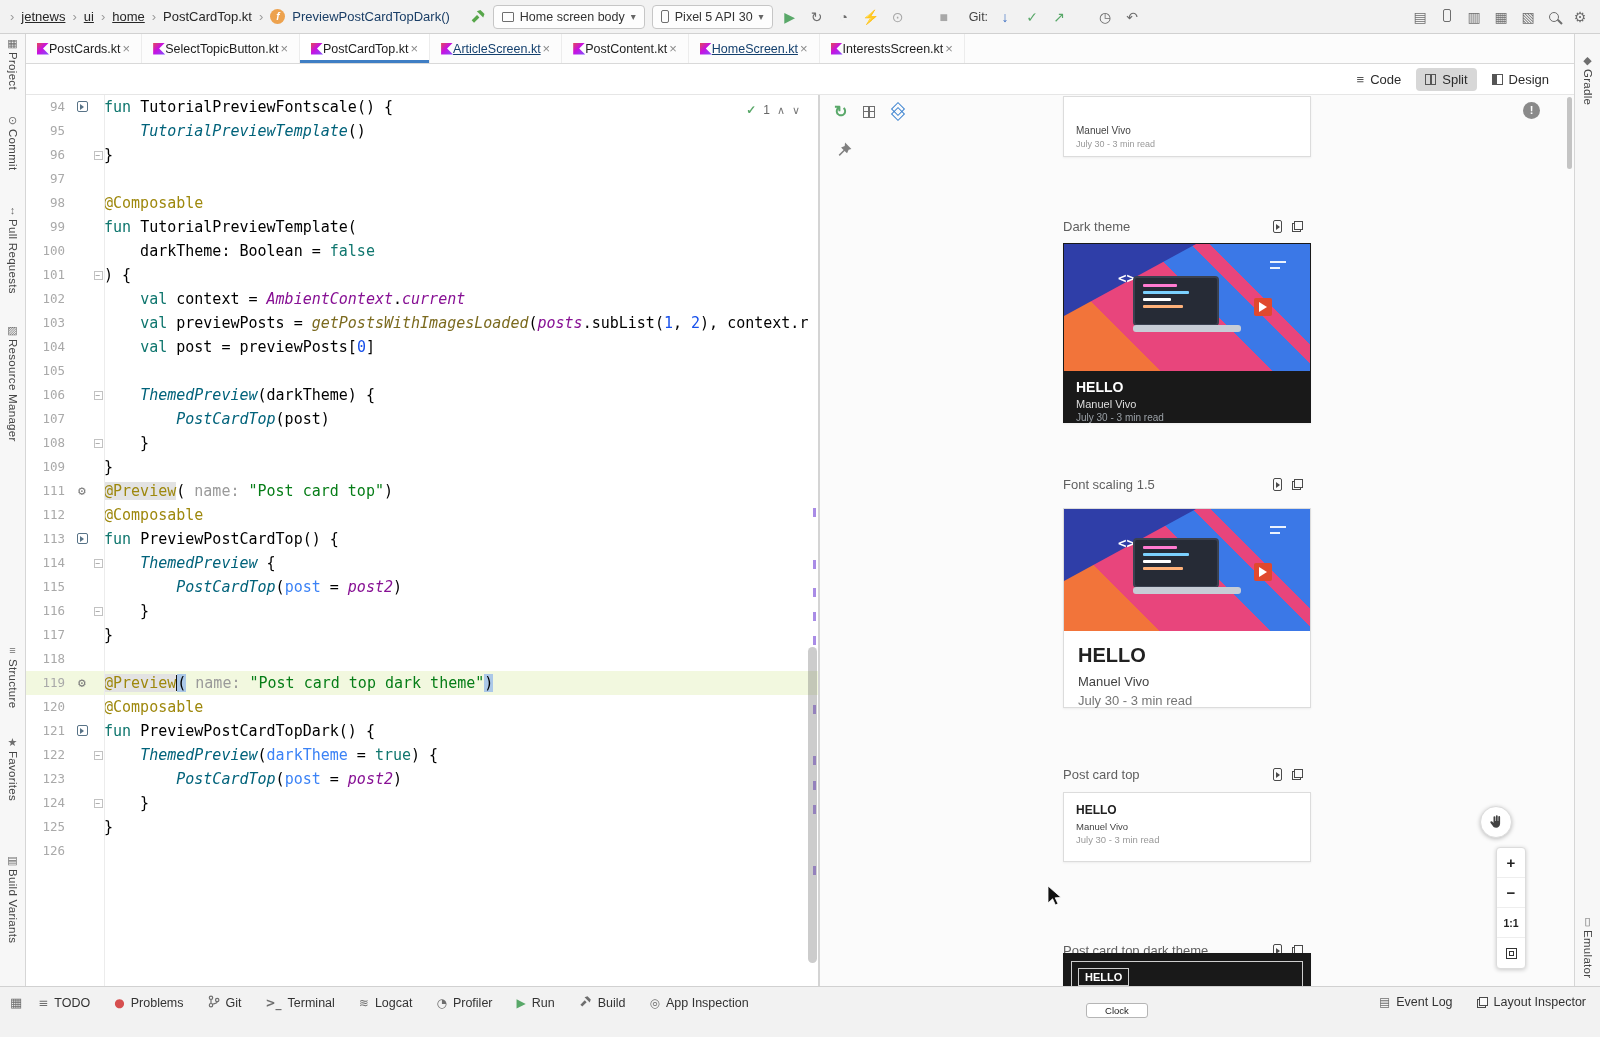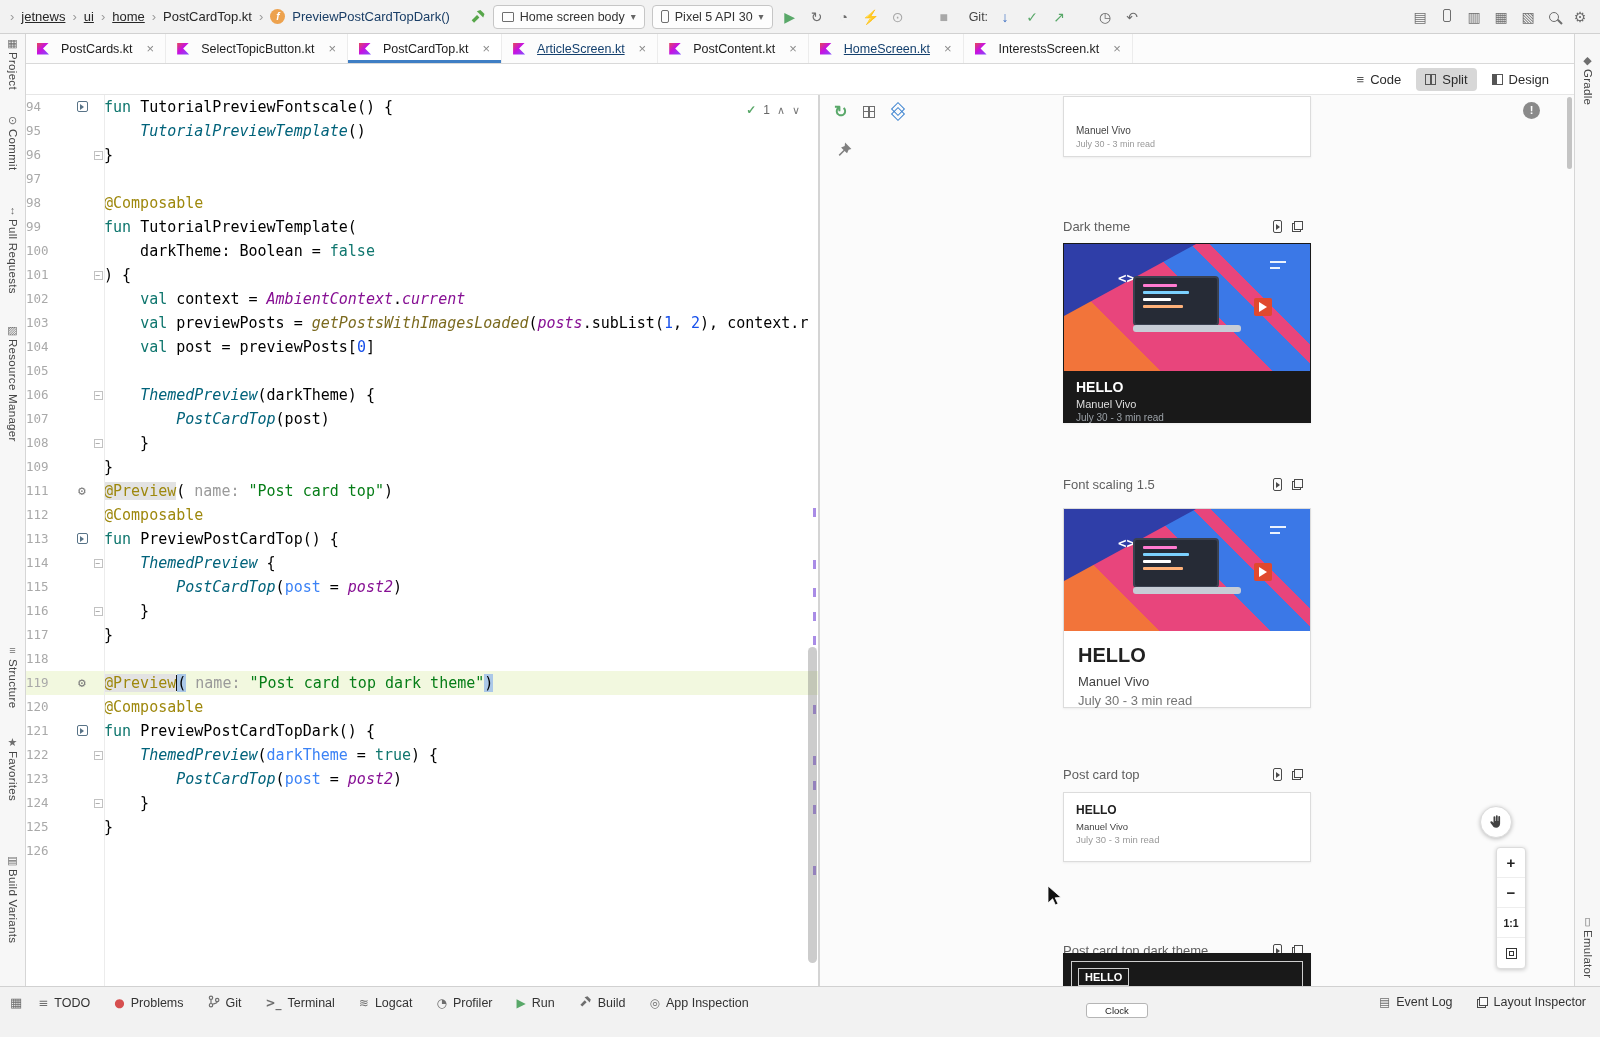--- a/index.html
+++ b/index.html
@@ -31,42 +31,42 @@
 
 .strip{position:absolute;top:34px;bottom:51px;width:26px;background:#f7f7f7;z-index:25}
 .strip-left{left:0;border-right:1px solid #d6d6d6}
 .strip-right{right:0;border-left:1px solid #d6d6d6}
 .stool{position:absolute;left:0;width:100%;display:flex;flex-direction:column;align-items:center;gap:3px;cursor:default}
 .stool .sic{font-size:11px;color:#6e6e6e;line-height:11px}
 .vlabel{writing-mode:vertical-rl;font-size:11.5px;color:#454545;letter-spacing:.3px;white-space:nowrap}
 
 
 .tabbar{position:absolute;top:34px;left:26px;right:26px;height:30px;background:#fcfcfc;border-bottom:1px solid #d9d9d9;display:flex;align-items:stretch;z-index:20}
-.tab{display:flex;align-items:center;gap:12px;padding:0 11px;border-right:1px solid #ececec;font-size:12.5px;color:#1d1d1d;white-space:nowrap;position:relative}
+.tab{display:flex;align-items:center;gap:0;padding:0 11px;border-right:1px solid #ececec;font-size:12.5px;color:#1d1d1d;white-space:nowrap;position:relative}
 .tab.active{background:#fff;box-shadow:inset 0 -3px 0 #3f7ec4}
 .tab .tlabel.u{text-decoration:underline;color:#14406e}
 .tclose{color:#8a8a8a;font-size:13px;margin-left:2px}
 .kico{display:inline-block;width:12px;height:12px;background:linear-gradient(135deg,#e44857 0%,#c711e1 45%,#7f52ff 100%);clip-path:polygon(0 0,100% 0,50% 50%,100% 100%,0 100%)}
 
 
 .viewbar{position:absolute;top:64px;left:26px;right:26px;height:31px;background:#fff;border-bottom:1px solid #e6e6e6;display:flex;justify-content:flex-end;align-items:center;gap:6px;padding-right:16px;z-index:20}
 .vmode{display:flex;align-items:center;gap:6px;padding:4px 9px;border-radius:4px;font-size:13px;color:#2b2b2b}
 .vmode.active{background:#d7d7d7}
 .vm-ic{font-size:13px;color:#555;line-height:13px}
 .i-split{display:inline-block;width:11px;height:11px;border:1.5px solid #555;position:relative}
 .i-split::after{content:"";position:absolute;left:4px;top:0;bottom:0;width:1.5px;background:#555}
 .i-design{display:inline-block;width:11px;height:11px;border:1.5px solid #555;position:relative}
 .i-design::after{content:"";position:absolute;left:0;top:0;bottom:0;width:4px;background:#555}
 
 
 .editor{position:absolute;top:95px;left:26px;width:792px;bottom:51px;background:#fff;overflow:hidden;z-index:10}
 .gutline{position:absolute;left:78px;top:0;bottom:0;width:1px;background:#ececec}
 .ln{display:flex;height:24px;line-height:24px;font-family:"DejaVu Sans Mono",monospace;font-size:15px;white-space:pre}
 .ln.hl{background:#f2f8df}
-.gnum{width:46px;flex:none;color:#a9a9a9;font-size:12.5px;padding-right:7px}
+.gnum{width:46px;flex:none;text-align:right;color:#a9a9a9;font-size:12.5px;padding-right:7px}
 .gico{width:20px;flex:none;display:flex;justify-content:center}
 .gfold{width:12px;flex:none;display:flex;justify-content:center}
 .lcode{flex:1;overflow:hidden;color:#000}
 .k{color:#0f766e}
 .ann{color:#9e880d}
 .s{color:#067d17}
 .num{color:#1750eb}
 .c{color:#00627a;font-style:italic}
 .pr{color:#871094;font-style:italic}
 .gf{color:#7b6a1f;font-style:italic}

